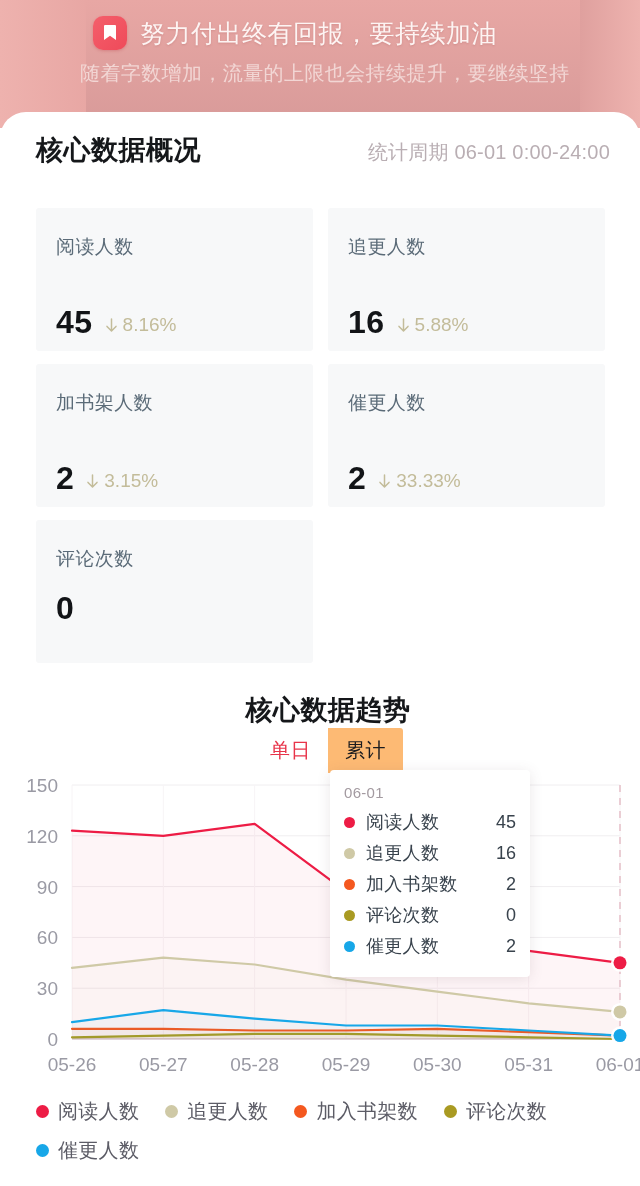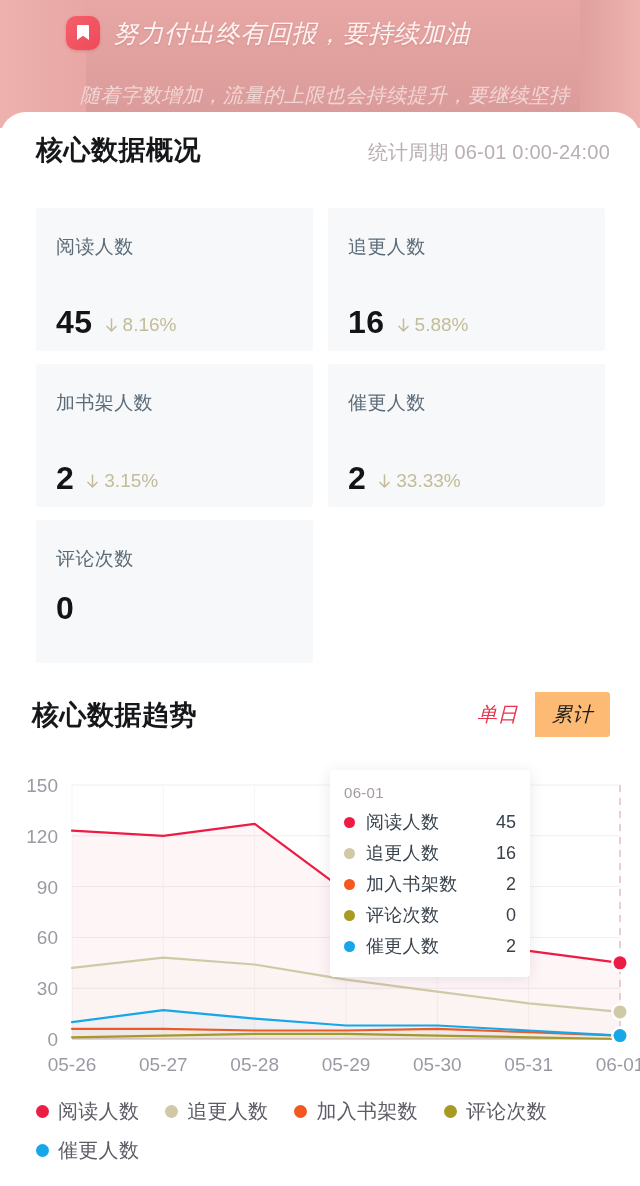--- a/index.html
+++ b/index.html
@@ -18,35 +18,35 @@
     overflow: hidden;
   }
   .banner-inner-shade {
     position:absolute; left:0; top:0; width:86px; height:128px;
     background: linear-gradient(90deg,#eeb2ae 0%, #e8a7a4 100%);
   }
   .banner-right-shade {
     position:absolute; right:0; top:0; width:60px; height:128px;
     background: linear-gradient(270deg,#eeb3af 0%, #dfa09e 100%);
   }
-  .banner-row { position:absolute; left:66px; top:16px; display:flex; align-items:flex-end; gap:13px;font-style:italic; }
+  .banner-row { position:absolute; left:93px; top:16px; display:flex; align-items:flex-end; gap:13px; }
   .bm-icon {
     width: 34px; height: 34px; border-radius: 10px;
     background: linear-gradient(135deg,#f45f6b 0%, #ef4a5a 100%);
     display:flex; align-items:center; justify-content:center;
     box-shadow: 0 1px 3px rgba(190,70,80,.35);
   }
   .bm-icon svg { display:block; }
   .banner-title {
     font-size: 25px; color: #fdf4f3; letter-spacing: .5px;
     text-shadow: 0 1px 2px rgba(160,80,80,.25);
   }
   .banner-sub {
-    position:absolute; left:80px; top:82px;
-    font-size: 20px; color: #f2d6d4; letter-spacing: .4px; font-style: italic;
+    position:absolute; left:80px; top:60px;
+    font-size: 20px; color: #f2d6d4; letter-spacing: .4px;
   }
 
   
   .sheet {
     position: absolute; left: 0; top: 112px; width: 640px; height: 1074px;
     background: #fff; border-radius: 26px 26px 0 0;
   }
 
   .section-head {
     position:absolute; left: 36px; top: 20px; right: 30px;
@@ -65,24 +65,24 @@
     padding: 26px 0 0 20px;
   }
   .card-label { font-size: 19px; color: #5b6b78; letter-spacing: .4px; }
   .card-valrow { margin-top: 18px; display:flex; align-items:baseline; gap: 12px; }
   .card-value { font-size: 32px; font-weight: 700; color: #121417; letter-spacing: .5px; }
   .card-delta { display:flex; align-items:center; gap:5px; font-size: 19px; color: #c3bc9a; margin-top: 36px; }
   .arrow-dn { display:block; }
 
   
   .trend-head {
-    position:absolute; left: 32px; top: 580px; right: 30px;
-    display:flex; align-items:center; justify-content:space-between;
-  }
-  .toggle { display:flex; border-radius: 3px; overflow:hidden;font-style:italic; }
+    position:absolute; left: 46px; top: 580px; right: 30px;
+    display:flex; align-items:center; justify-content:space-between;flex-direction:column;
+  }
+  .toggle { display:flex; border-radius: 3px; overflow:hidden; }
   .toggle-btn {
     font-size: 20px; padding: 9px 17px; letter-spacing:.5px;
   }
   .toggle-btn.active { background:#fff; color:#e8344a; }
   .toggle-btn.inactive { background:#fdba74; color:#1b1c1f; }
 
   .chart-wrap { position:absolute; left: 0; top: 645px; width: 640px; height: 330px; }
   .chart-svg { display:block; }
 
   

